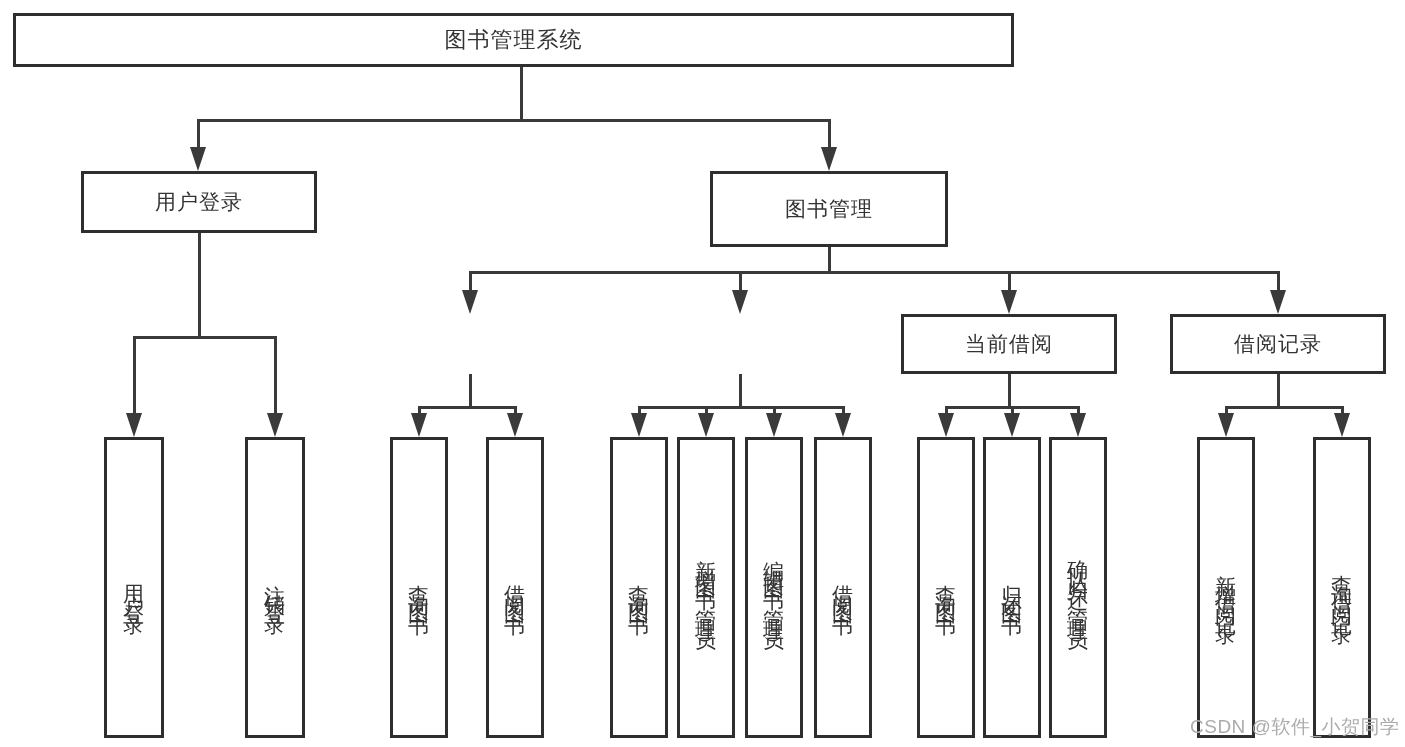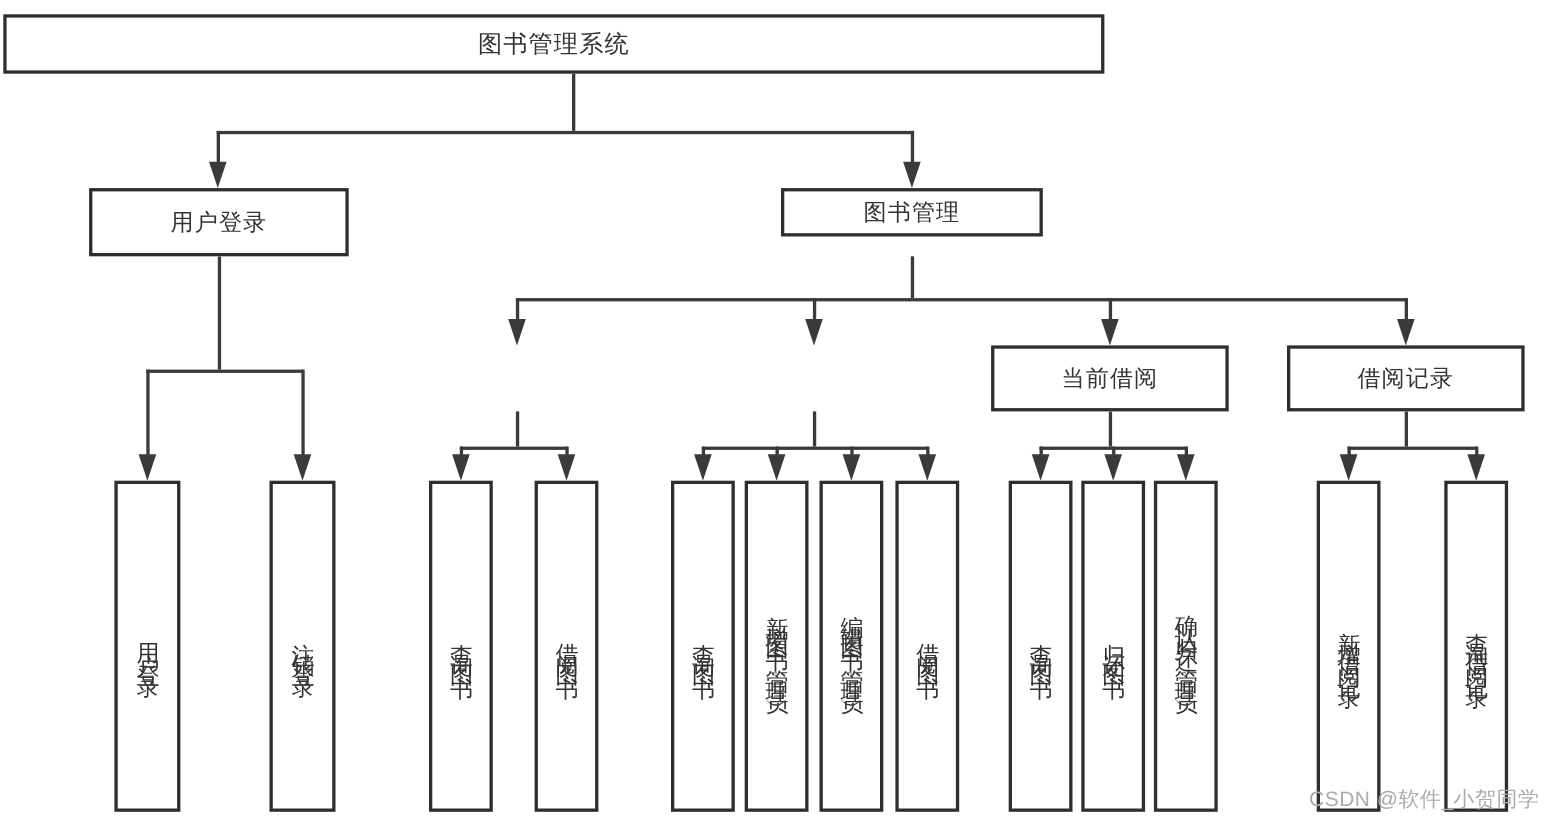--- a/index.html
+++ b/index.html
@@ -130,28 +130,28 @@
   <div class="arrow" style="left:1004px; top:413px;"></div>
   <div class="arrow" style="left:1070px; top:413px;"></div>
 
   <div class="vl" style="left:1277px; top:374px; height:32px;"></div>
   <div class="hl" style="left:1225px; top:406px; width:118px;"></div>
   <div class="vl" style="left:1225px; top:406px; height:10px;"></div>
   <div class="vl" style="left:1341px; top:406px; height:10px;"></div>
   <div class="arrow" style="left:1218px; top:413px;"></div>
   <div class="arrow" style="left:1334px; top:413px;"></div>
 
-  <div class="hbox" style="left:3px; top:13px; width:1001px; height:54px; font-size:22px;">
+  <div class="hbox" style="left:13px; top:13px; width:1001px; height:54px; font-size:22px;">
     <span>图书管理系统</span>
   </div>
 
   <div class="hbox" style="left:81px; top:171px; width:236px; height:62px;">
     <span>用户登录</span>
   </div>
-  <div class="hbox" style="left:710px; top:171px; width:238px; height:44px;">
+  <div class="hbox" style="left:710px; top:171px; width:238px; height:76px;">
     <span>图书管理</span>
   </div>
 
   <div class="hbox" style="left:901px; top:314px; width:216px; height:60px;">
     <span>当前借阅</span>
   </div>
   <div class="hbox" style="left:1170px; top:314px; width:216px; height:60px;">
     <span>借阅记录</span>
   </div>
 

